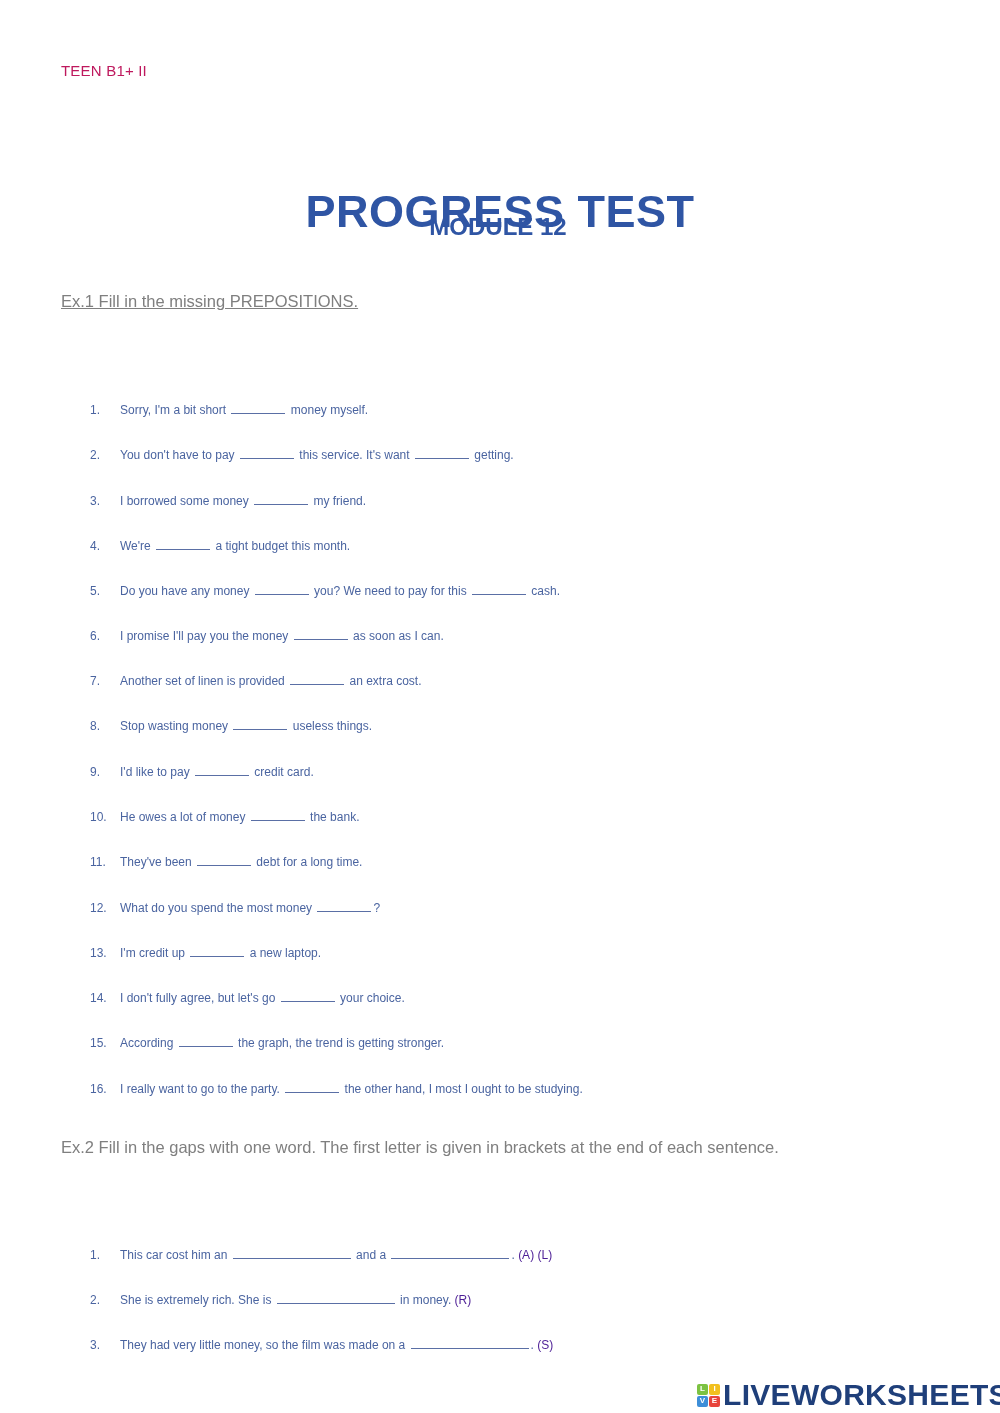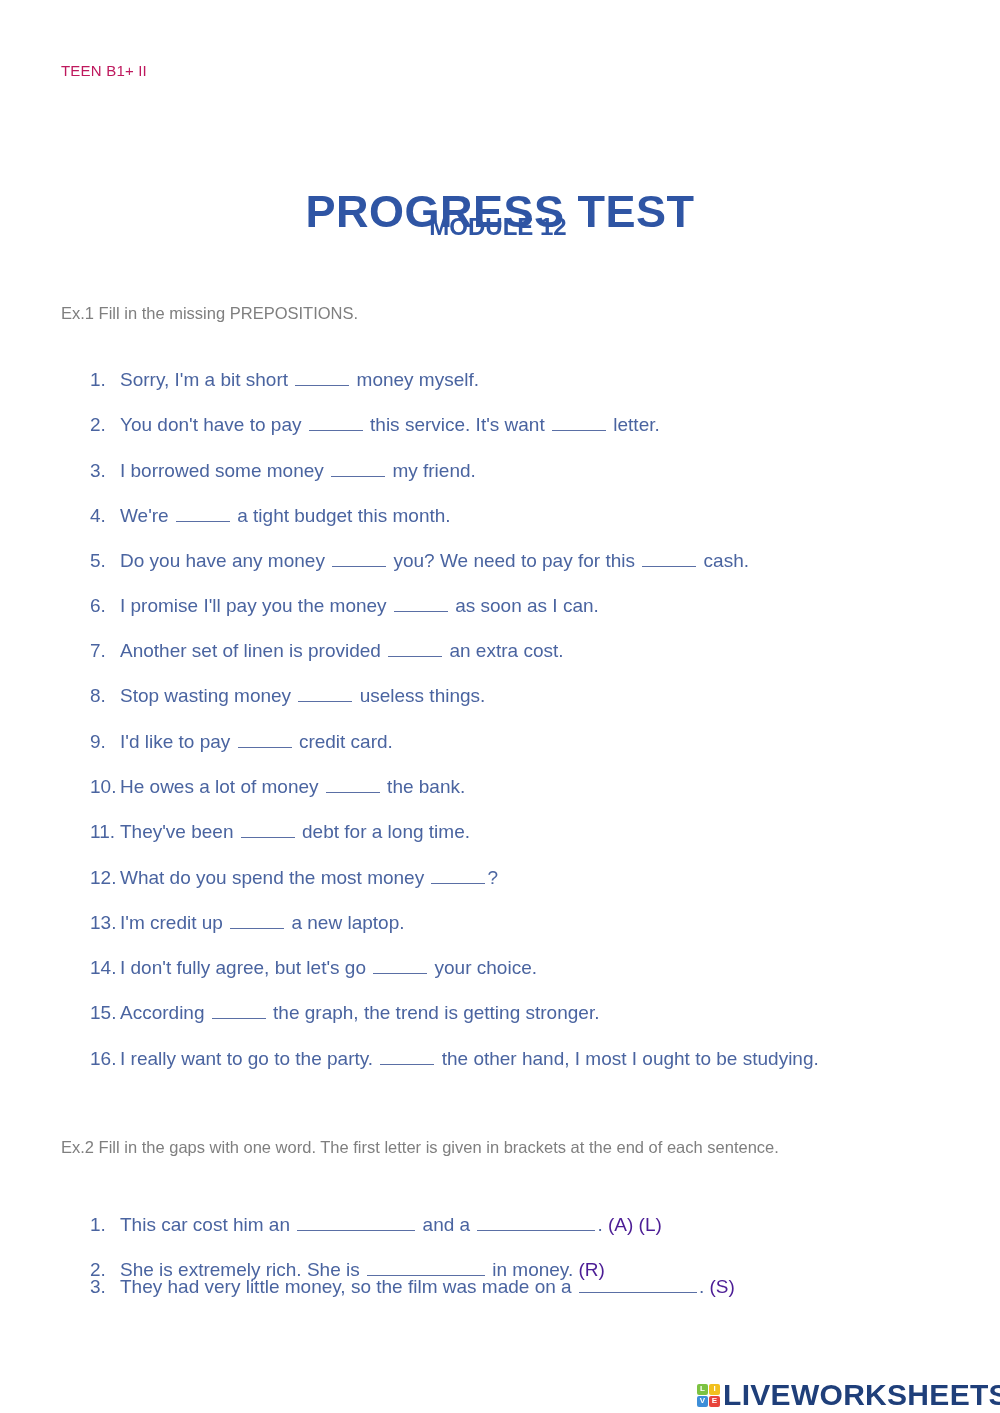--- a/index.html
+++ b/index.html
@@ -44,37 +44,38 @@
       font-size: 24px;
       font-weight: bold;
       color: #2f55a4;
     }
     .instruction {
       position: absolute;
       left: 61px;
       font-size: 16.5px;
       color: #7f7f7f;
     }
-    .ex1-instr { top: 304px; }
+    .ex1-instr { top: 292px; text-decoration: underline; }
     .ex2-instr { top: 1138px; }
     .q-list {
       position: absolute;
       left: 90px;
       margin: 0;
       padding: 0;
       list-style: none;
     }
     .q-item {
       position: absolute;
       left: 0;
       white-space: nowrap;
-      font-size: 19px;
+      font-size: 12px;
       color: #4a64a0;
       height: 24px;
       line-height: 24px;
+      margin-top: 29px;
     }
     .q-num {
       display: inline-block;
       width: 30px;
     }
     .blank {
       display: inline-block;
       border-bottom: 1.2px solid #5a6fa5;
       height: 16px;
       vertical-align: baseline;
@@ -132,21 +133,21 @@
     <div class="q-item" style="top:368px">
       <span class="q-num">1.</span><span>Sorry, I'm a bit short</span>
       <span class="blank short"></span>
       <span>money myself.</span>
     </div>
     <div class="q-item" style="top:413px">
       <span class="q-num">2.</span><span>You don't have to pay</span>
       <span class="blank short"></span>
       <span>this service. It's want</span>
       <span class="blank short"></span>
-      <span>letter.</span>
+      <span>getting.</span>
     </div>
     <div class="q-item" style="top:459px">
       <span class="q-num">3.</span><span>I borrowed some money</span>
       <span class="blank short"></span>
       <span>my friend.</span>
     </div>
     <div class="q-item" style="top:504px">
       <span class="q-num">4.</span><span>We're</span>
       <span class="blank short"></span>
       <span>a tight budget this month.</span>
@@ -223,21 +224,21 @@
       <span>and a</span>
       <span class="blank long"></span><span>.</span>
       <span class="hint">(A) (L)</span>
     </div>
     <div class="q-item" style="top:1258px">
       <span class="q-num">2.</span><span>She is extremely rich. She is</span>
       <span class="blank long"></span>
       <span>in money.</span>
       <span class="hint">(R)</span>
     </div>
-    <div class="q-item" style="top:1275px">
+    <div class="q-item" style="top:1303px">
       <span class="q-num">3.</span><span>They had very little money, so the film was made on a</span>
       <span class="blank long"></span><span>.</span>
       <span class="hint">(S)</span>
     </div>
   </div>
 
   <div class="logo">
     <div class="logo-grid">
       <span class="logo-cell" style="background:#7cc242">L</span>
       <span class="logo-cell" style="background:#f2c01e">I</span>

